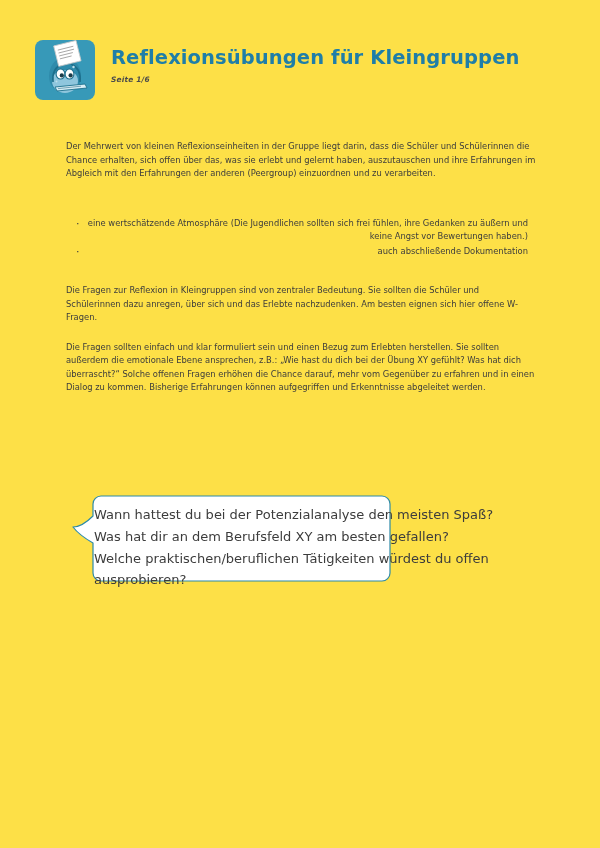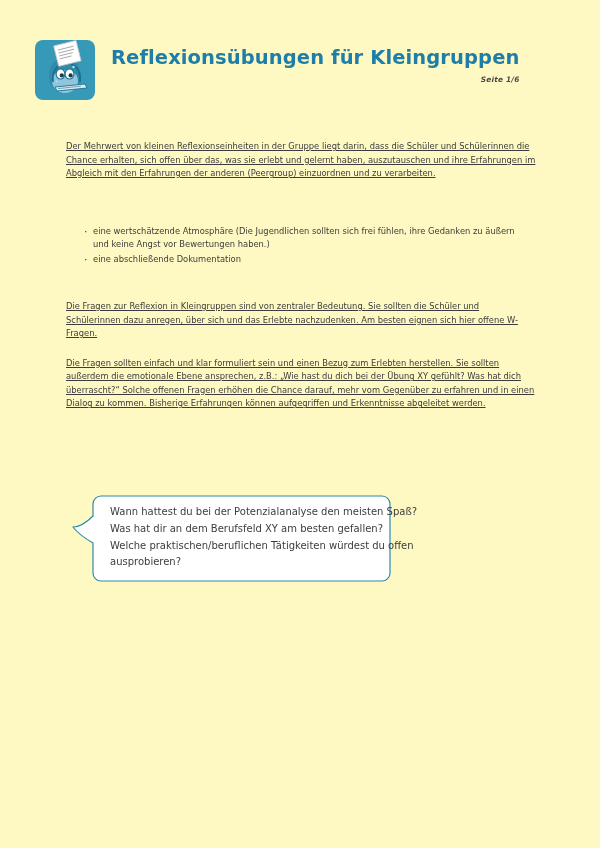--- a/index.html
+++ b/index.html
@@ -14,21 +14,21 @@
     color: #3a3a3a;
     position: relative;
     overflow: hidden;
   }
 
   .page {
     position: absolute;
     left: 0; top: 0;
     width: 600px;
     height: 848px;
-    background: #fef9c3;
+    background: #fde047;
   }
 
   
   .header {
     position: absolute;
     left: 35px;
     top: 40px;
     display: flex;
     align-items: flex-start;
   }
@@ -56,46 +56,45 @@
     line-height: 1.1;
     white-space: nowrap;
   }
   .doc-subtitle {
     margin-top: 7px;
     font-size: 7.4px;
     font-style: italic;
     font-weight: bold;
     color: #4b4b4b;
     letter-spacing: 0.2px;
-    text-align: right;
   }
 
   
   .content {
     position: absolute;
     left: 66px;
     top: 140px;
     width: 470px;
   }
   .para {
     font-size: 8.35px;
     line-height: 1.62;
     color: #3c3c3c;
     text-align: left;
     margin: 0 0 16px 0;
-    text-decoration: underline;
   }
   .para.tight { margin-bottom: 0; }
   .spacer-lg { height: 18px; }
   .spacer-md { height: 12px; }
 
   ul.bullets {
     list-style: none;
-    margin: 16px;
+    margin: 8px;
     padding: 0;
+    text-align: right;
   }
   ul.bullets li {
     position: relative;
     padding-left: 11px;
     font-size: 8.35px;
     line-height: 1.62;
     color: #3c3c3c;
     margin-bottom: 1px;
   }
   ul.bullets li::before {
@@ -115,24 +114,24 @@
     top: 495px;
     width: 330px;
     height: 92px;
   }
   .bubble-wrap svg {
     position: absolute;
     left: 0; top: 0;
   }
   .bubble-text {
     position: absolute;
-    left: 44px;
+    left: 28px;
     top: 9px;
     width: 275px;
-    font-size: 10px;
+    font-size: 13px;
     line-height: 1.68;
     color: #3c3c3c;
   }
   .bubble-line { display: block; white-space: nowrap; }
 </style>
 </head>
 <body>
 
 <div class="page">
 
@@ -174,21 +173,21 @@
 
   <div class="content">
 
     <p class="para">Der Mehrwert von kleinen Reflexionseinheiten in der Gruppe liegt darin, dass die Schüler und Schülerinnen die Chance erhalten, sich offen über das, was sie erlebt und gelernt haben, auszutauschen und ihre Erfahrungen im Abgleich mit den Erfahrungen der anderen (Peergroup) einzuordnen und zu verarbeiten.</p>
 
     <div class="spacer-md"></div>
 
 
     <ul class="bullets">
       <li>eine wertschätzende Atmosphäre (Die Jugendlichen sollten sich frei fühlen, ihre Gedanken zu äußern und keine Angst vor Bewertungen haben.)</li>
-      <li>eine abschließende Dokumentation</li>
+      <li>auch abschließende Dokumentation</li>
     </ul>
 
     <div class="spacer-lg"></div>
 
     <p class="para">Die Fragen zur Reflexion in Kleingruppen sind von zentraler Bedeutung. Sie sollten die Schüler und Schülerinnen dazu anregen, über sich und das Erlebte nachzudenken. Am besten eignen sich hier offene W-Fragen.</p>
 
     <p class="para tight">Die Fragen sollten einfach und klar formuliert sein und einen Bezug zum Erlebten herstellen. Sie sollten außerdem die emotionale Ebene ansprechen, z.B.: „Wie hast du dich bei der Übung XY gefühlt? Was hat dich überrascht?“ Solche offenen Fragen erhöhen die Chance darauf, mehr vom Gegenüber zu erfahren und in einen Dialog zu kommen. Bisherige Erfahrungen können aufgegriffen und Erkenntnisse abgeleitet werden.</p>
   </div>
 
   <div class="bubble-wrap">

